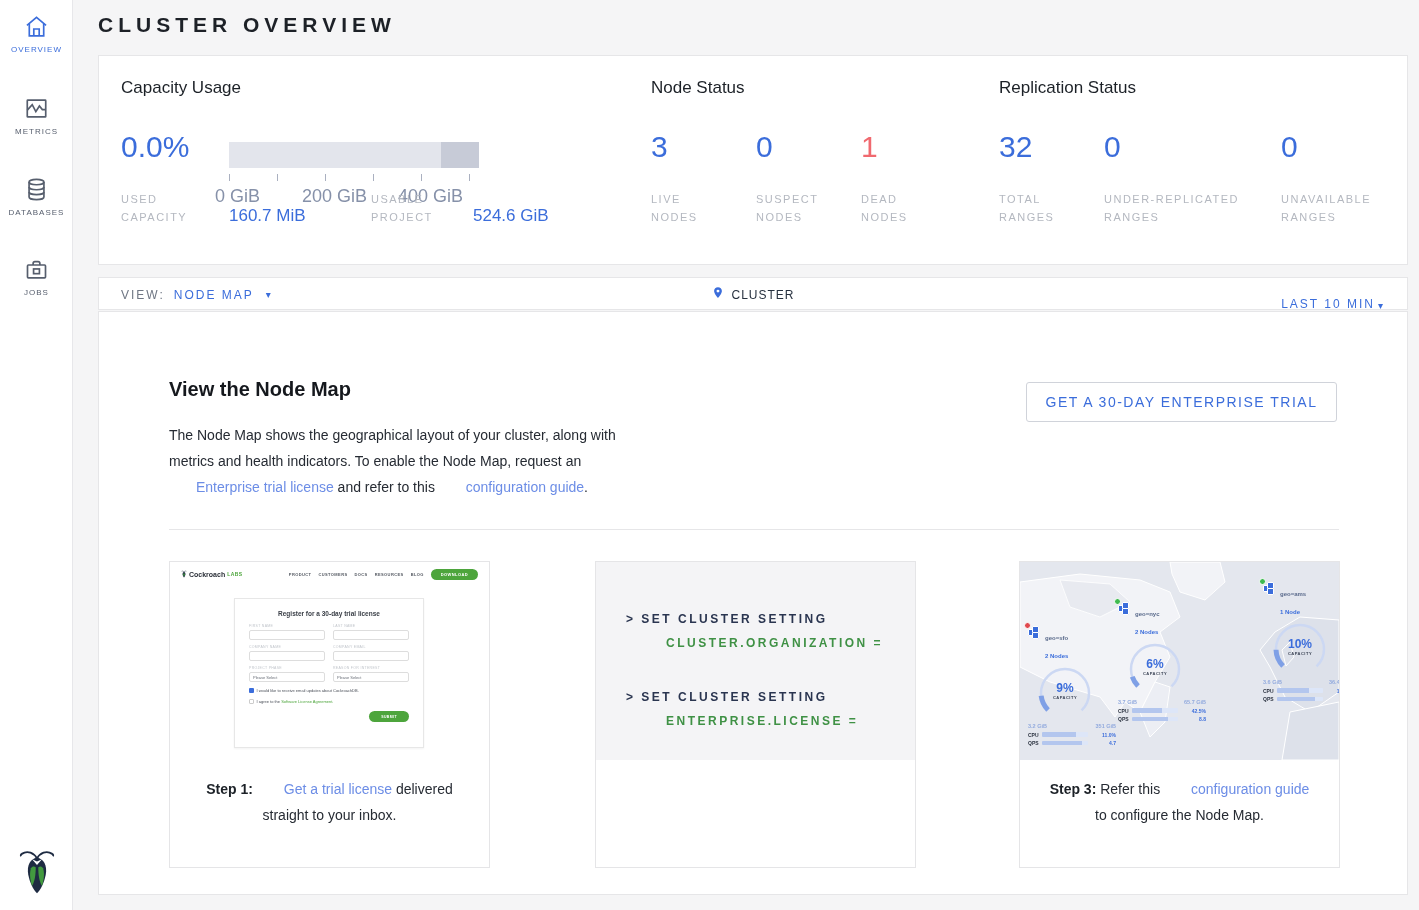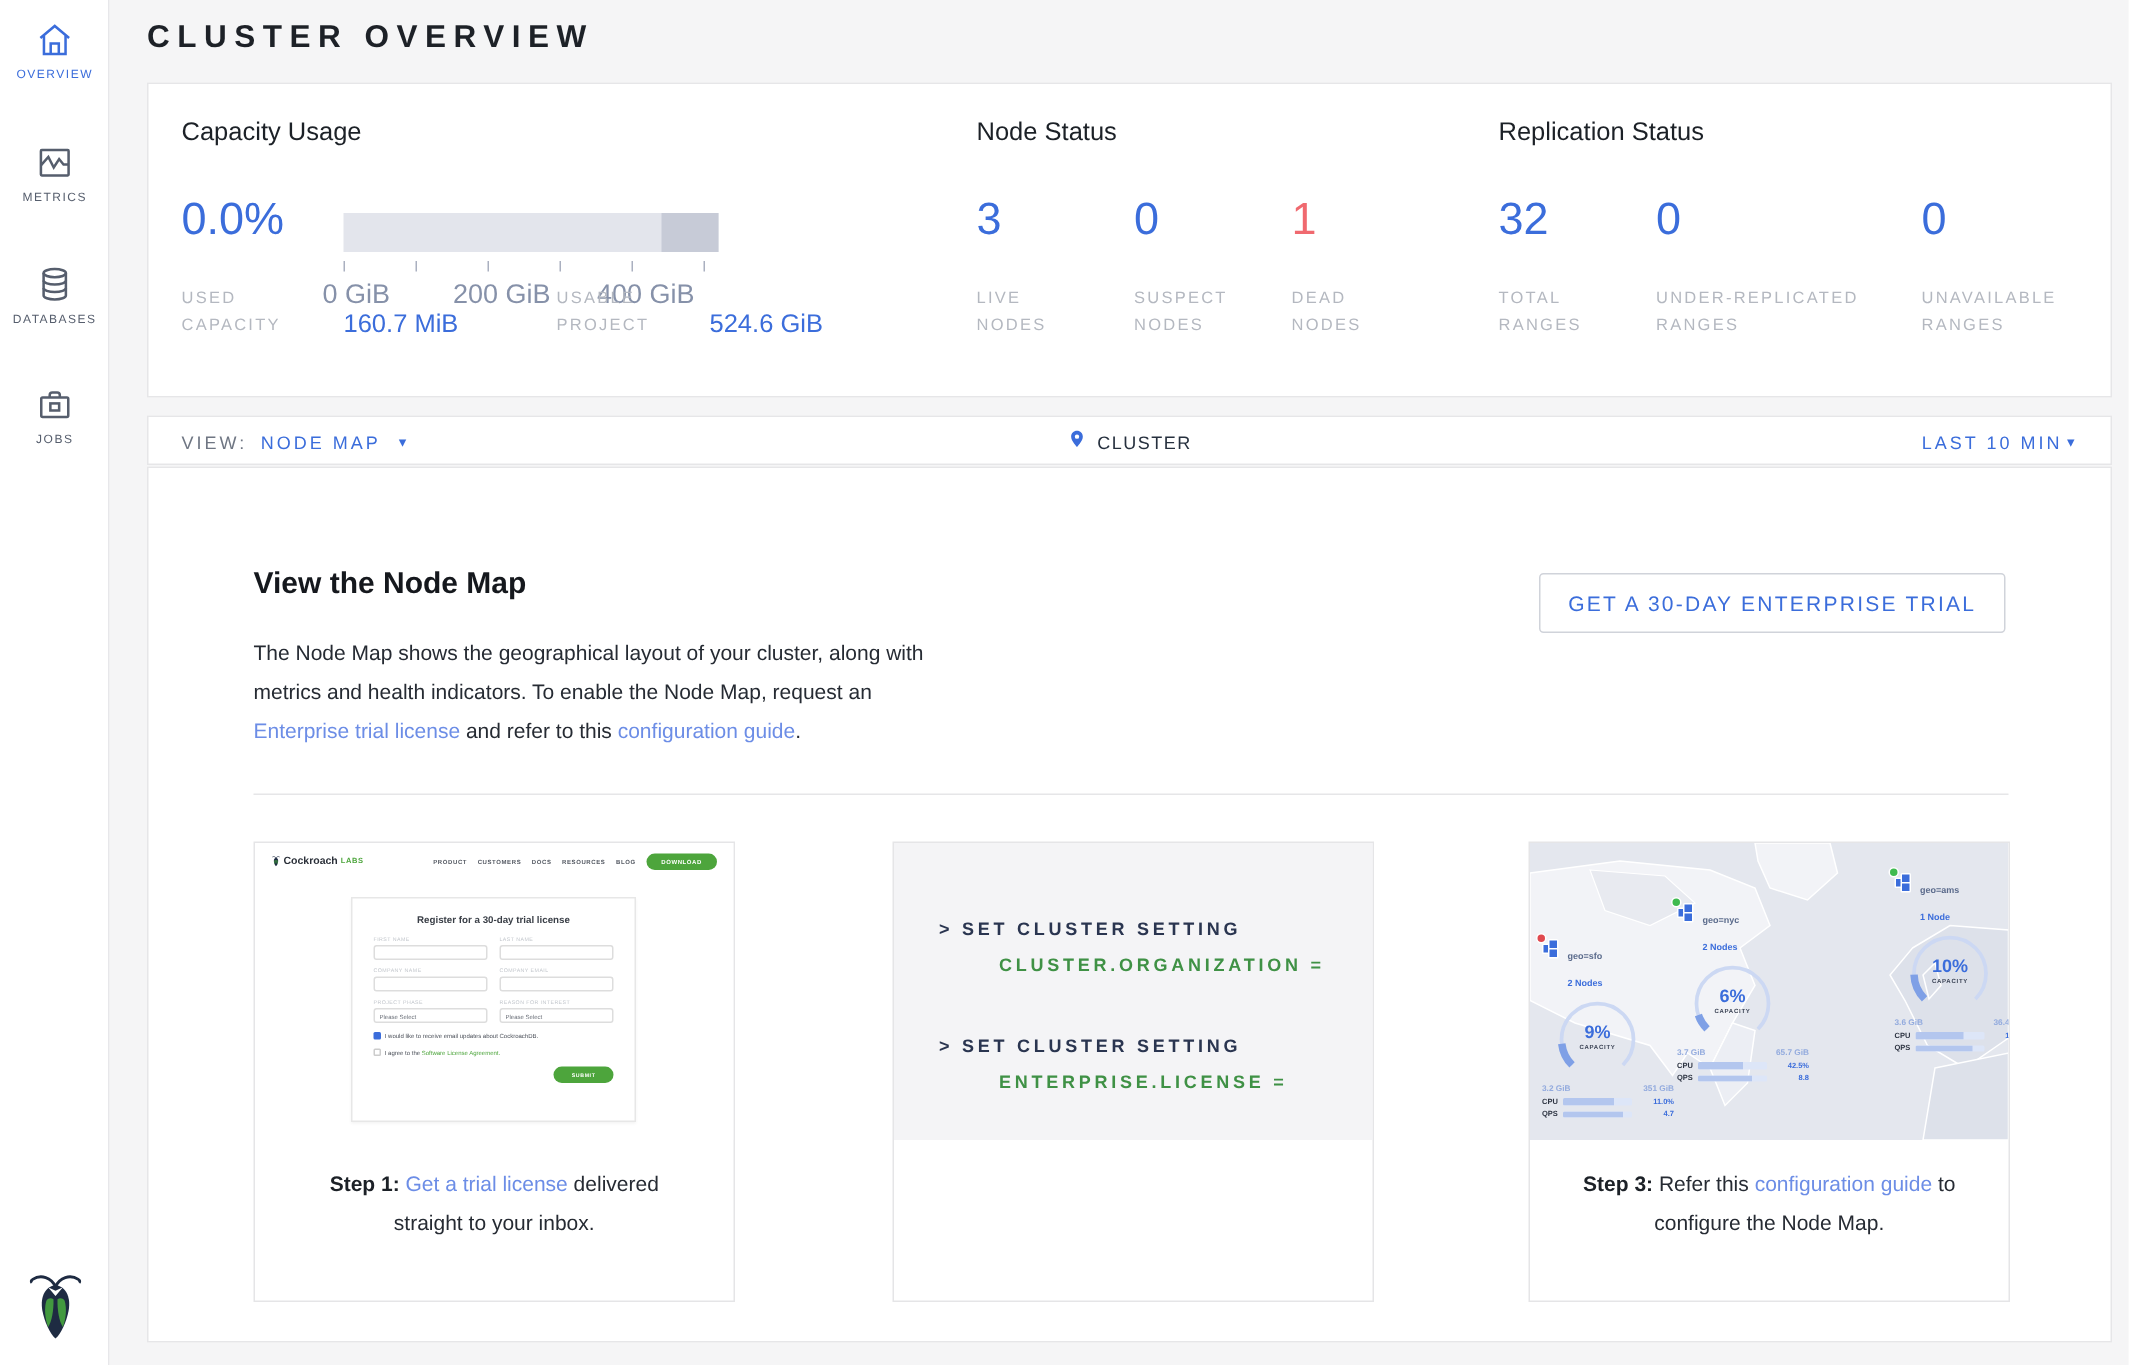--- a/index.html
+++ b/index.html
@@ -33,28 +33,28 @@
   .cap-value { position:absolute; top:150px; font-size:17px; color:#3b6ddb; }
 
   
   .view-bar { position:absolute; left:98px; top:277px; width:1310px; height:33px; background:#fff; border:1px solid #e6e6e8; }
   .view-left { position:absolute; left:22px; top:0; height:33px; display:flex; align-items:center; gap:9px; }
   .view-label { font-size:12px; letter-spacing:2px; color:#6f7683; }
   .view-value { font-size:12px; letter-spacing:2px; color:#3b6ddb; cursor:pointer; }
   .caret { font-size:10px; color:#3b6ddb; margin-left:3px; }
   .view-center { position:absolute; left:50%; top:0; transform:translateX(-50%); height:33px; display:flex; align-items:center; gap:7px; }
   .view-center .loc-text { font-size:12px; letter-spacing:1px; color:#26303e; }
-  .view-right { position:absolute; right:24px; top:0; height:33px; display:flex; align-items:center; cursor:pointer; }
+  .view-right { position:absolute; right:24px; top:0; height:33px; display:flex; align-items:flex-end; cursor:pointer; }
   .view-right .tr-text { font-size:12px; letter-spacing:2px; color:#3b6ddb; }
 
   
   .main-panel { position:absolute; left:98px; top:311px; width:1310px; height:584px; background:#fff; border:1px solid #e6e6e8; }
   .nm-heading { position:absolute; left:70px; top:66px; font-size:20px; font-weight:600; color:#15181d; }
   .nm-desc { position:absolute; left:70px; top:110px; width:470px; font-size:14px; line-height:26px; color:#262b33; }
-  .text-link { color:#6c8de6; cursor:pointer; text-decoration:none; }
+  .text-link { color:#6c8de6; cursor:pointer; text-decoration:none;margin-left:27px; }
   .trial-btn { position:absolute; right:70px; top:70px; width:311px; height:40px; background:#fff; border:1px solid #d0d3da; border-radius:3px; font-size:14px; letter-spacing:1.5px; color:#3b6ddb; cursor:pointer; font-family:inherit; }
   .nm-divider { position:absolute; left:70px; top:217px; width:1170px; height:1px; background:#e6e6e8; }
 
   .card { position:absolute; top:249px; width:321px; height:307px; background:#fff; border:1px solid #e5e5e7; }
   .card1 { left:70px; } .card2 { left:496px; } .card3 { left:920px; }
   .card-img { position:relative; width:319px; height:198px; overflow:hidden; }
   .card-caption { padding:16px 28px 0 28px; font-size:14px; line-height:26px; color:#262b33;text-align:center; }
   .step-label { font-weight:bold; color:#1c2127; }
 
   

